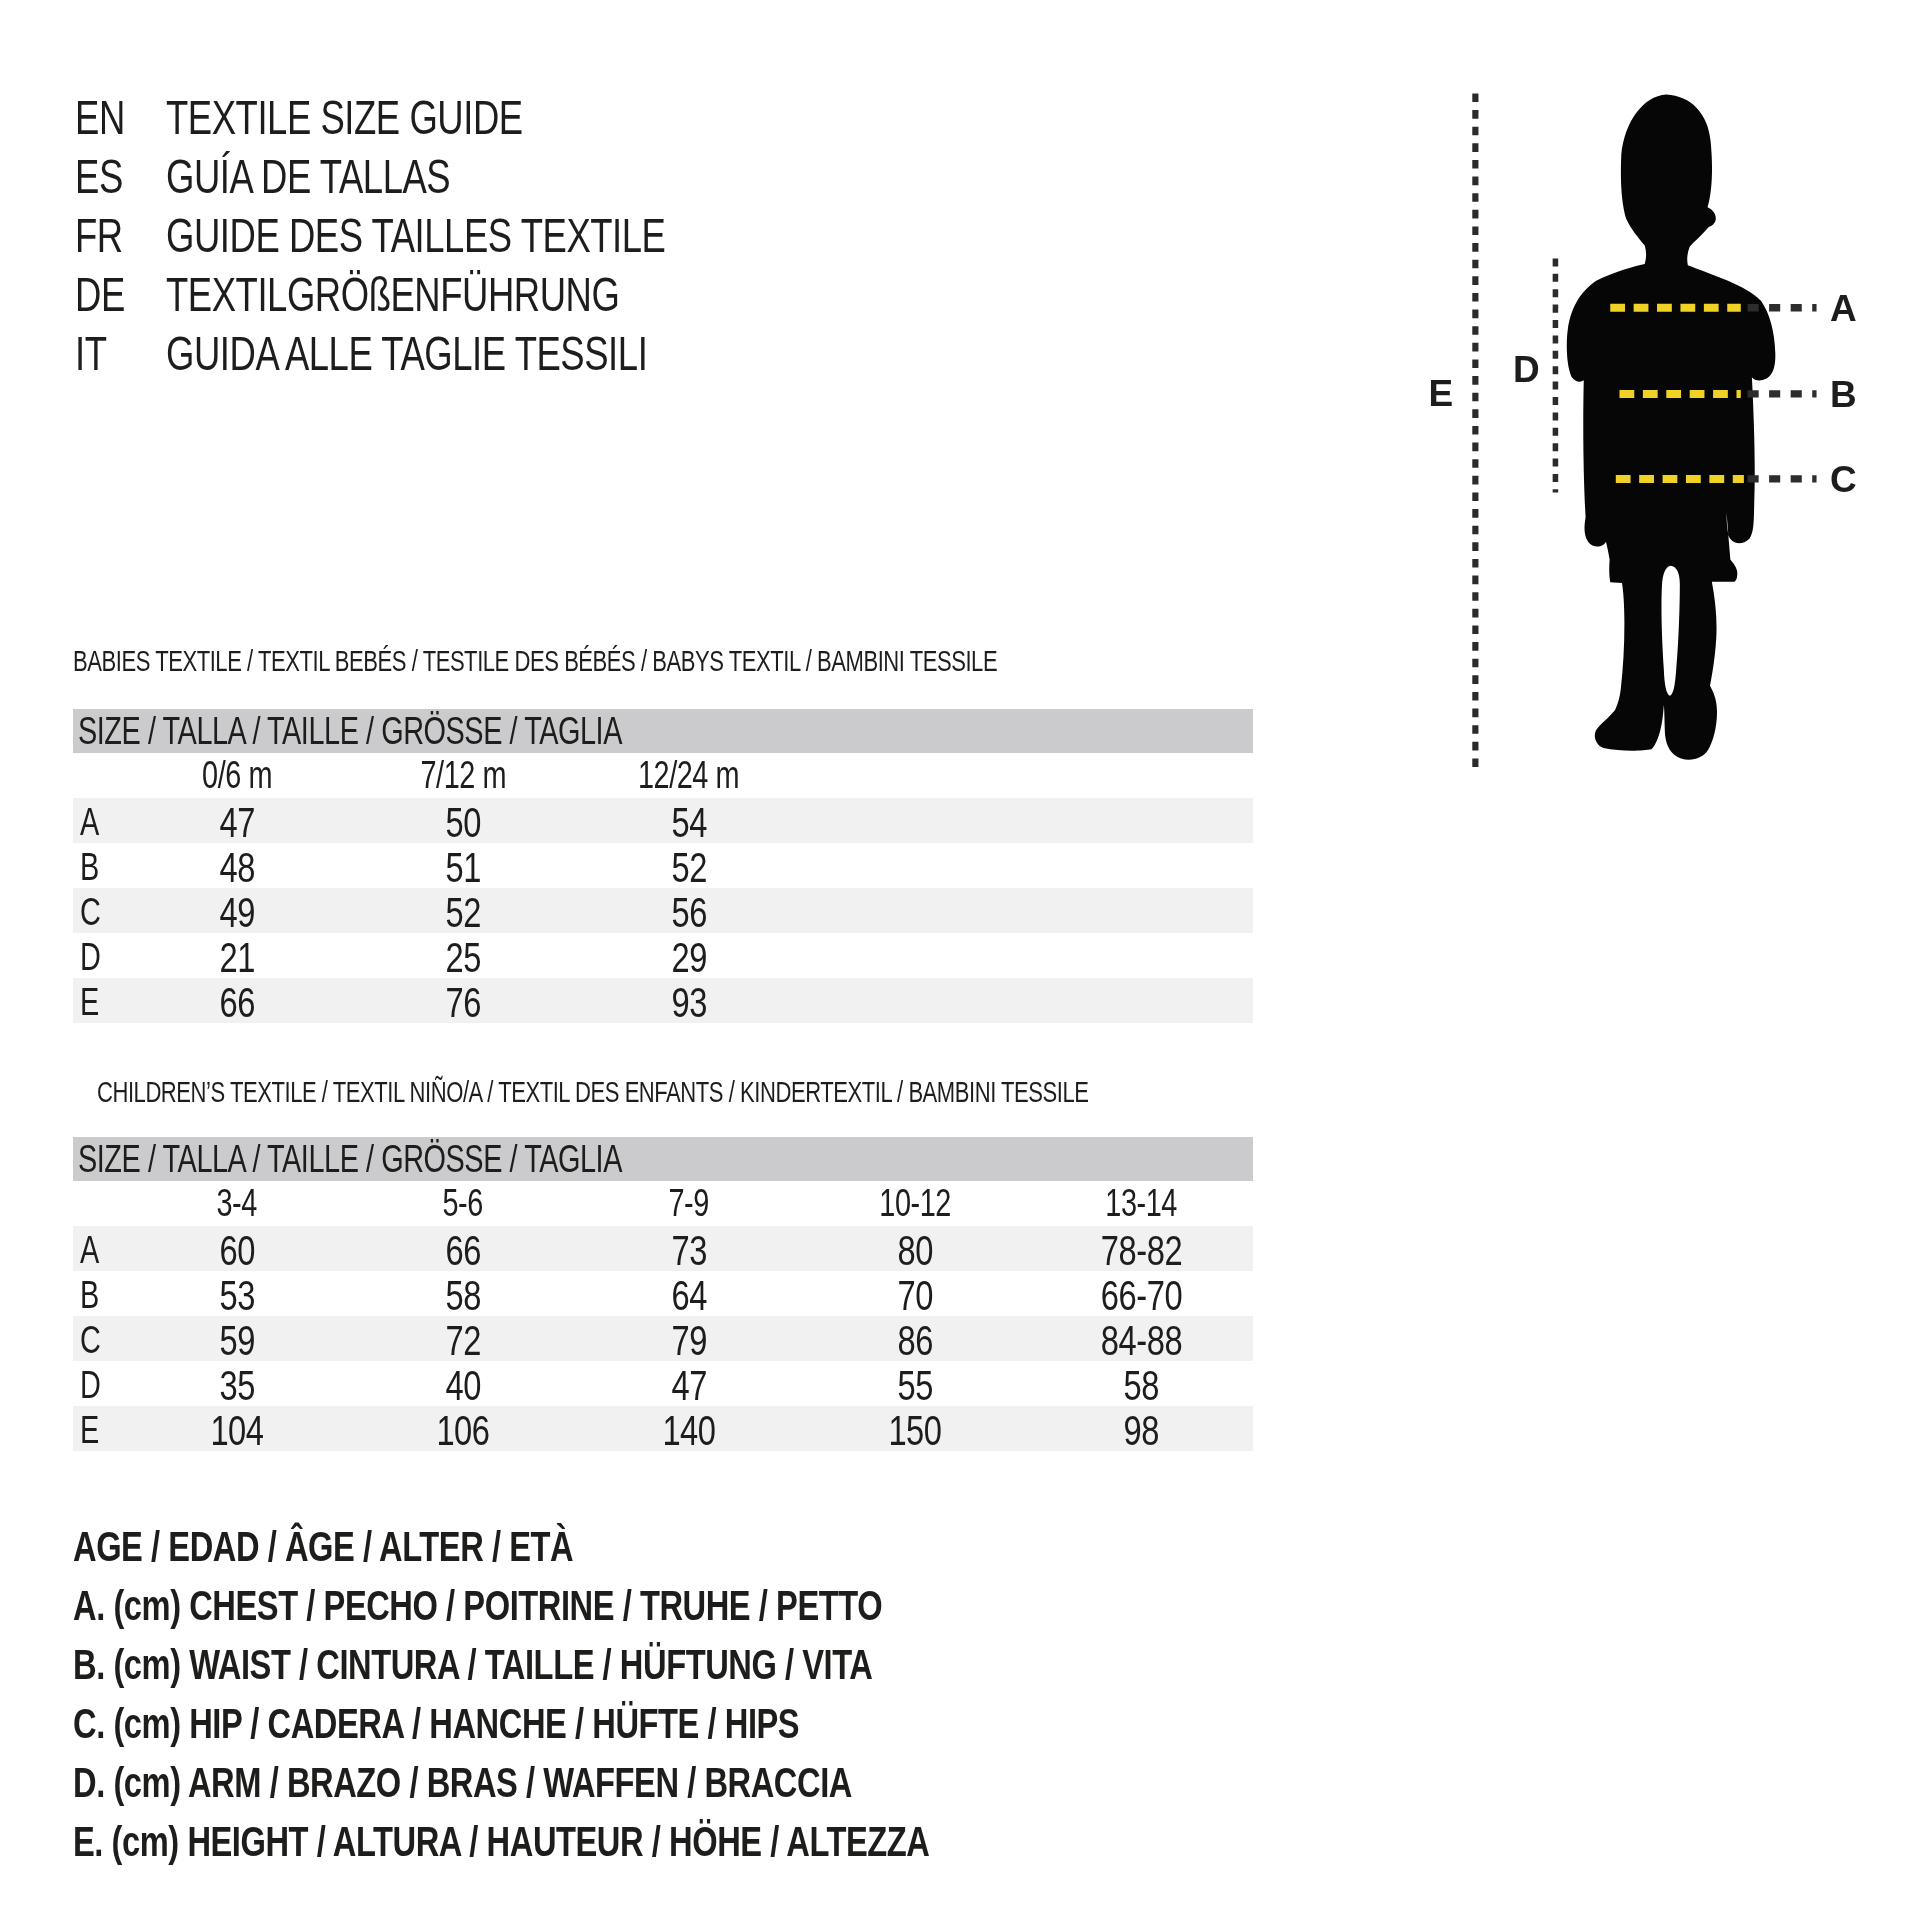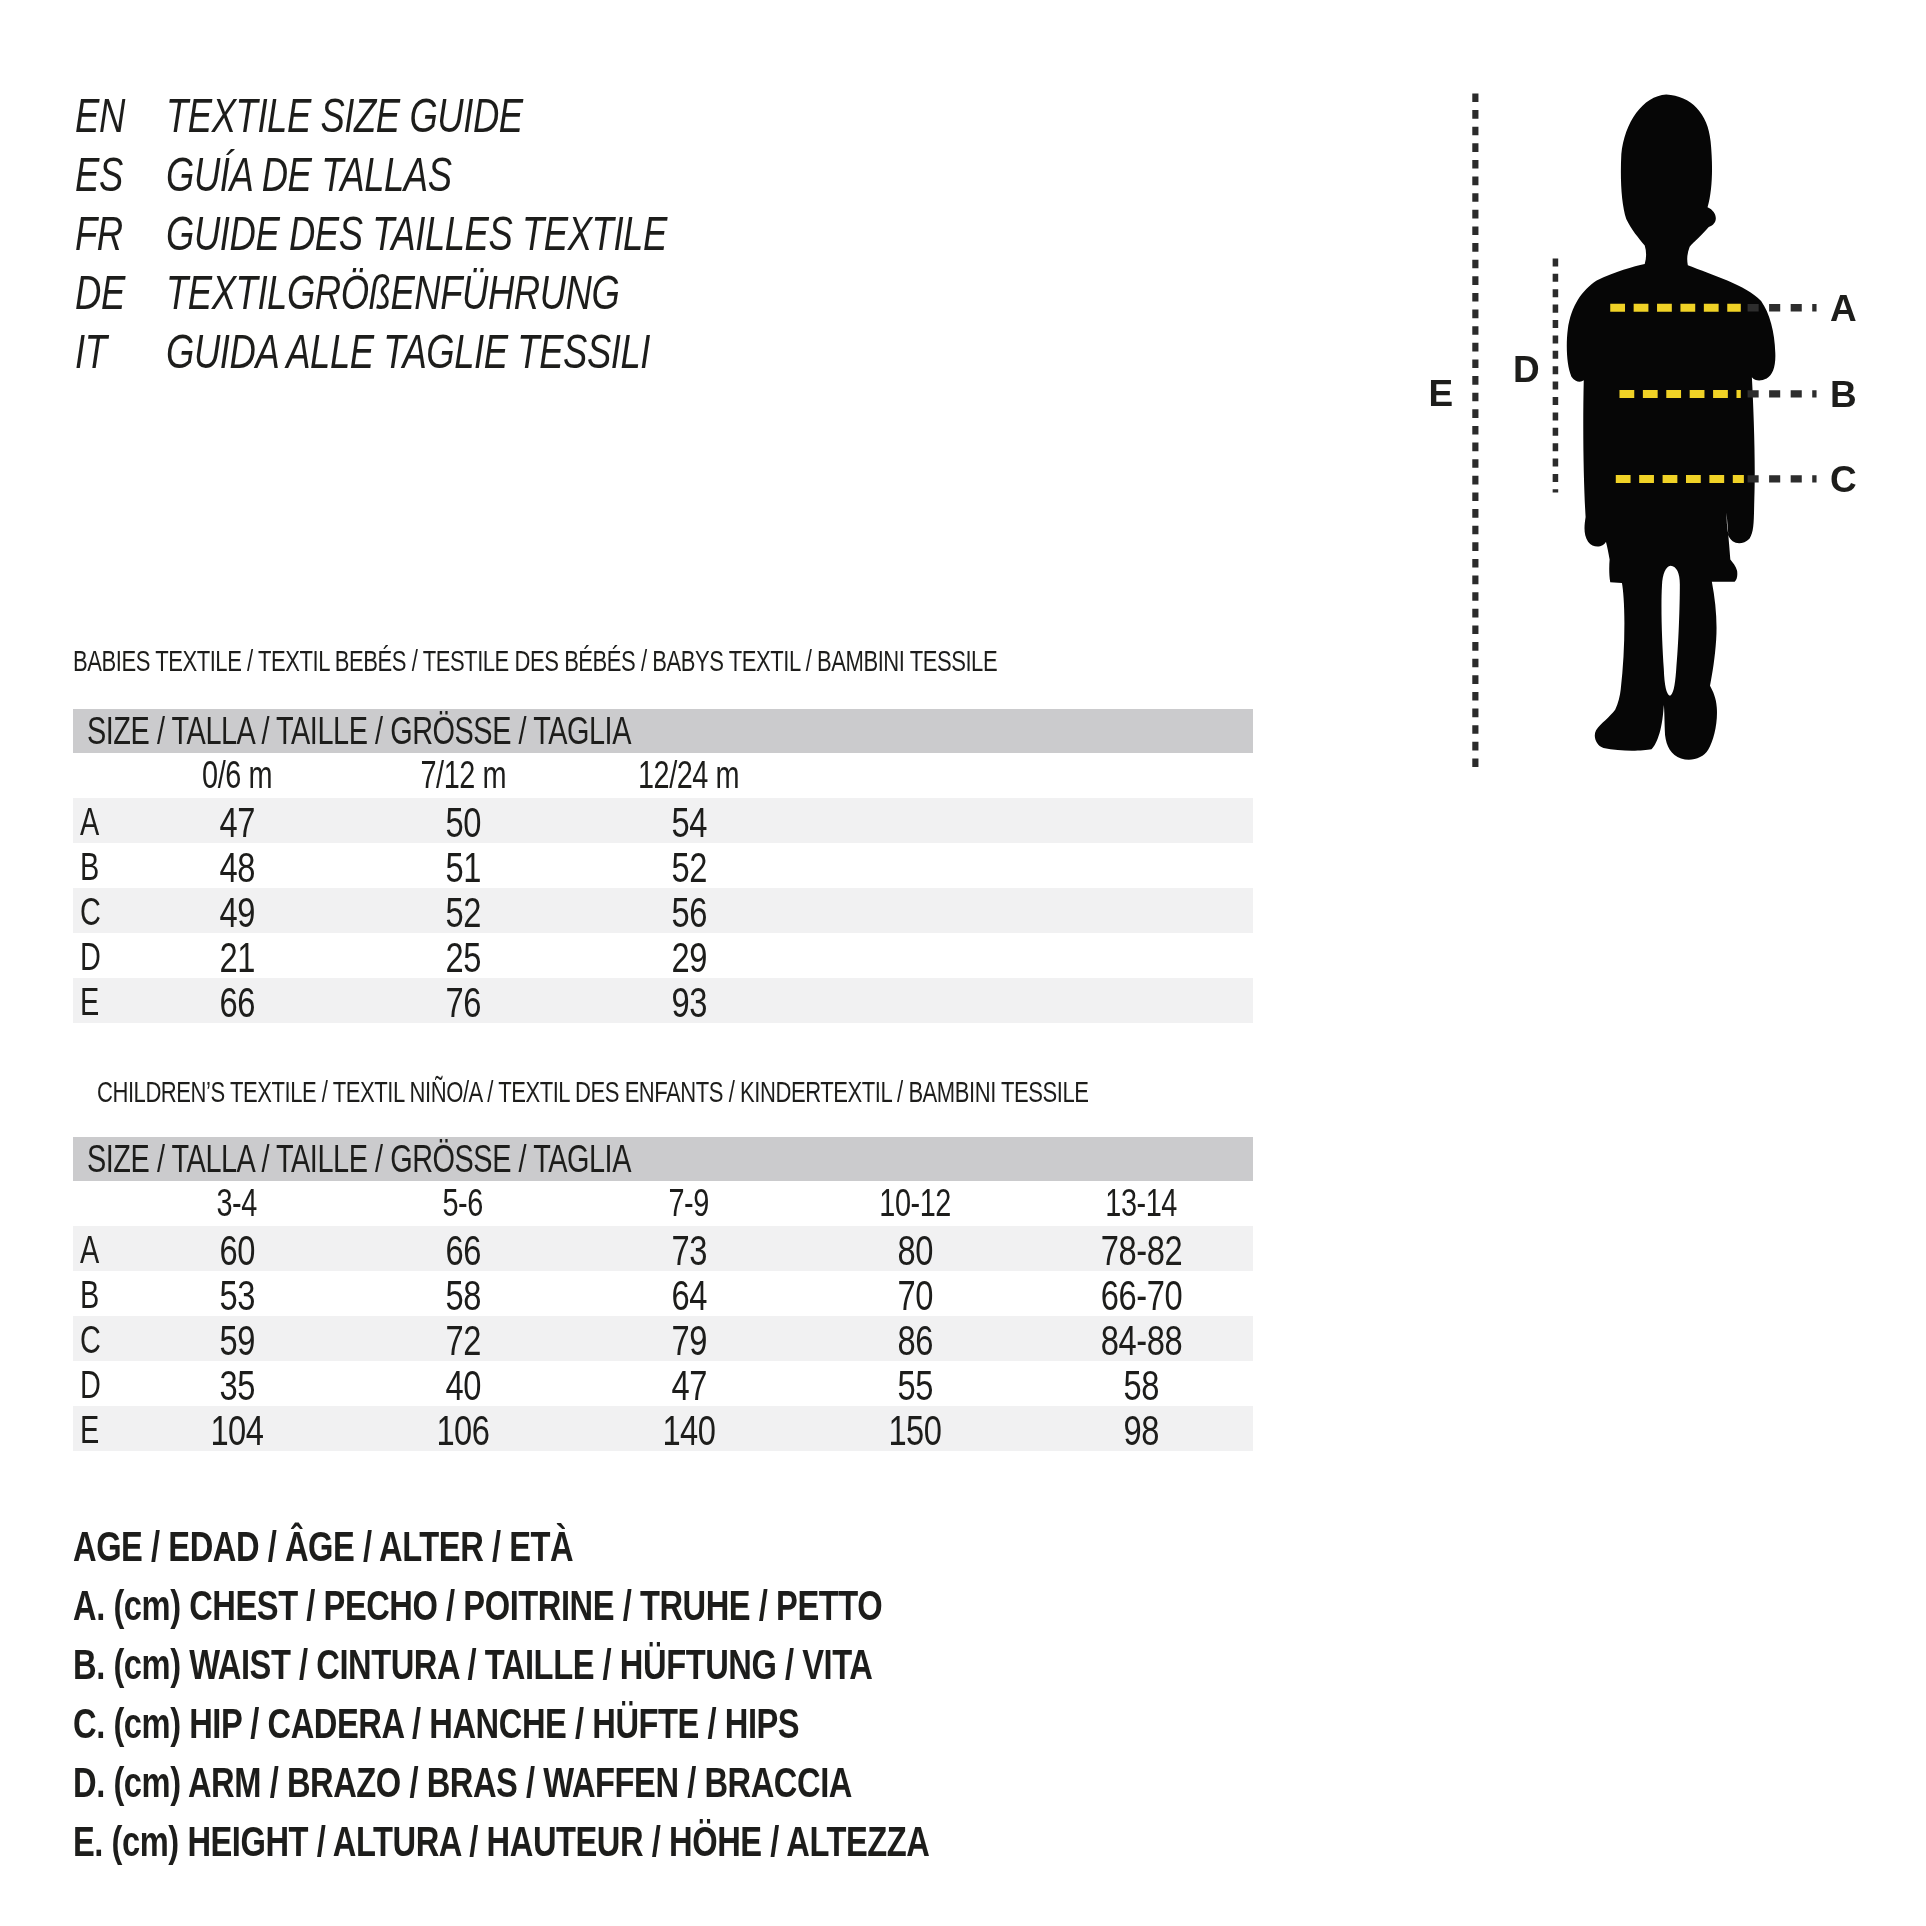--- a/index.html
+++ b/index.html
@@ -12,29 +12,29 @@
     overflow:hidden;
   }
   .abs { position:absolute; }
 
   
   .cn  { display:inline-block; transform:scaleX(0.76); transform-origin:0 50%; white-space:nowrap; letter-spacing:-0.6px; }
   .cnc { display:inline-block; transform:scaleX(0.76); transform-origin:50% 50%; white-space:nowrap; letter-spacing:-0.6px; }
 
   
   .langs { left:75px; top:86px; }
-  .lang-row { display:flex; align-items:center; height:59px; font-size:48px;font-style:italic; }
+  .lang-row { display:flex; align-items:flex-end; height:59px; font-size:48px; }
   .lang-code { width:91px; flex:0 0 91px; }
 
   
   .section-title { font-size:29px; height:43px; display:flex; align-items:center; }
 
   
   .sizetable { width:1180px; }
-  .tbar { height:44px; background:#cbcbcd; display:flex; align-items:center; padding-left:14px; font-size:38px; }
+  .tbar { height:44px; background:#cbcbcd; display:flex; align-items:center; padding-left:5px; font-size:38px; }
   .trow { display:grid; grid-template-columns:51px repeat(5,226px); height:45px; align-items:center; font-size:43px; }
   .trow.head { font-size:38px; }
   .trow.odd { background:#f1f1f2; }
   .c   { text-align:center; }
   .lbl { text-align:left; padding-left:7.4px; font-size:38px; }
 
   
   .legend { left:73px; top:1517px;font-weight:bold; }
   .legend-row { display:flex; align-items:center; height:59px; font-size:43px; }
 

